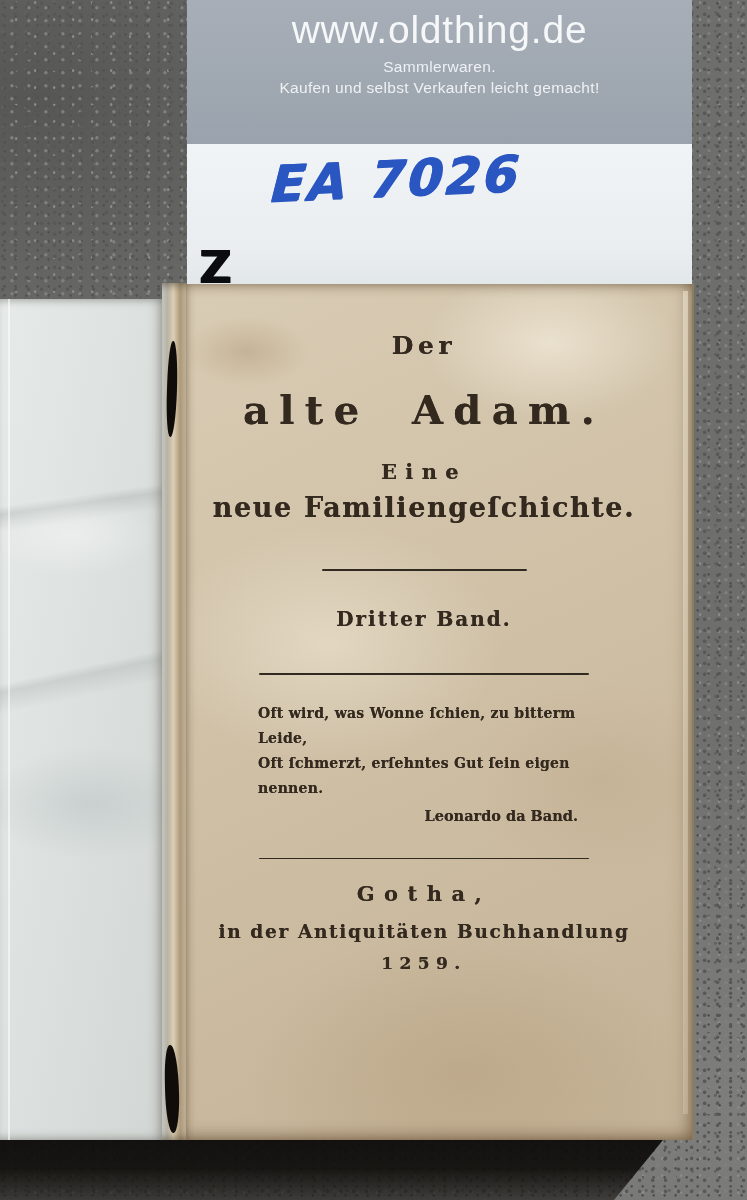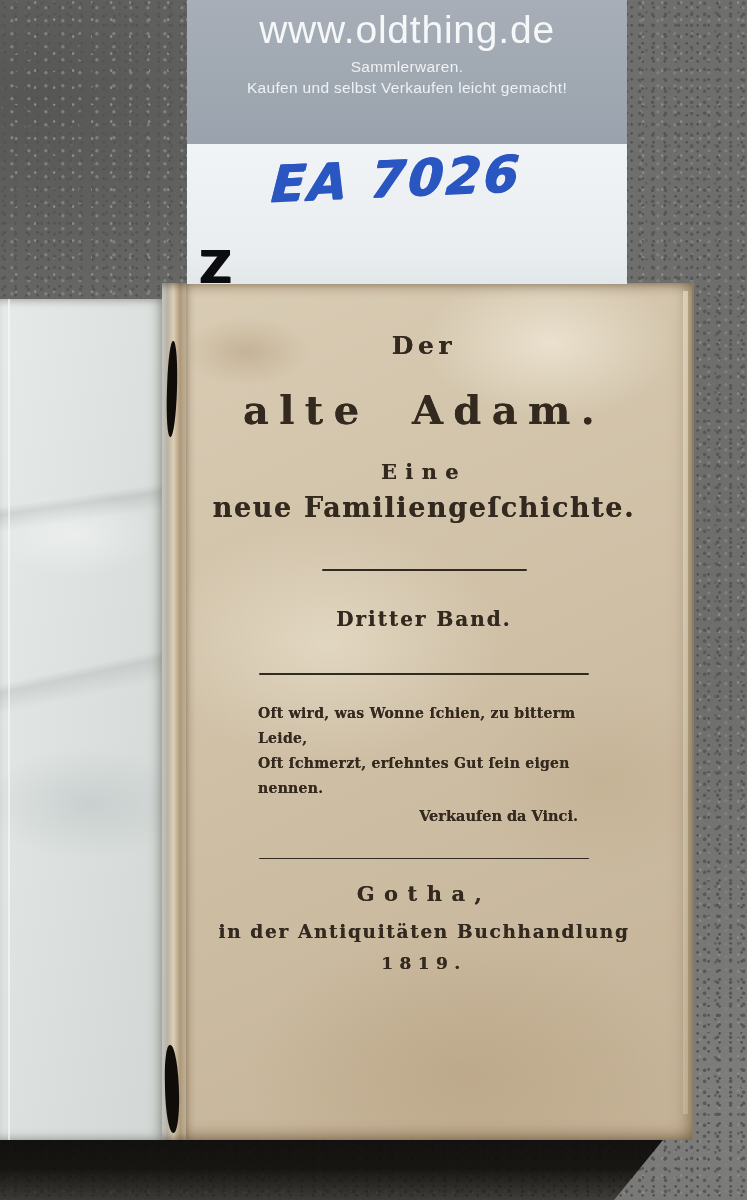--- a/index.html
+++ b/index.html
@@ -95,21 +95,21 @@
   .t-band{margin-top:36px;font-size:20px;letter-spacing:0.1em;}
   .epigraph{
     margin:26px auto 0;width:332px;text-align:left;
     font-size:14px;line-height:25px;font-weight:bold;letter-spacing:0.02em;
   }
   .attrib{margin:6px auto 0;width:332px;text-align:right;padding-right:12px;font-size:14.5px;}
   .t-gotha{margin-top:22px;font-size:21px;letter-spacing:0.45em;}
   .t-pub{margin-top:15px;font-size:18.5px;letter-spacing:0.09em;}
   .t-year{margin-top:11px;font-size:17px;letter-spacing:0.38em;}
   
-  .banner{position:absolute;left:187px;top:0;width:440px;height:284px;}
+  .banner{position:absolute;left:187px;top:0;width:505px;height:284px;}
   .banner-top{
     width:100%;height:144px;padding-top:4px;
     background:linear-gradient(180deg,#a7aeb7 0%,#9aa3ad 100%);
     color:#f5f7f9;text-align:center;
   }
   .banner-url{font-size:39px;letter-spacing:0.02em;line-height:52px;}
   .banner-tag{font-size:15.5px;line-height:21px;opacity:0.93;letter-spacing:0.02em;}
   .banner-tag.first{margin-top:5px;}
   .banner-label{
     position:relative;width:100%;height:140px;
@@ -149,25 +149,25 @@
         <div class="t-main">alte Adam.</div>
         <div class="t-eine">Eine</div>
         <div class="t-fam">neue Familiengeſchichte.</div>
         <div class="rule rule-short"></div>
         <div class="t-band">Dritter Band.</div>
         <div class="rule rule-long"></div>
         <div class="epigraph">
           <div>Oft wird, was Wonne ſchien, zu bitterm Leide,</div>
           <div>Oft ſchmerzt, erſehntes Gut ſein eigen nennen.</div>
         </div>
-        <div class="attrib">Verkaufen da Vinci.</div>
+        <div class="attrib">Leonardo da Band.</div>
         <div class="rule rule-long2"></div>
         <div class="t-gotha">Gotha,</div>
         <div class="t-pub">in der Antiquitäten Buchhandlung</div>
-        <div class="t-year">1819.</div>
+        <div class="t-year">1259.</div>
       </div>
     </div>
   </div>
 
   <div class="banner">
     <div class="banner-top">
       <div class="banner-url">www.oldthing.de</div>
       <div class="banner-tag">Sammlerwaren.</div>
       <div class="banner-tag">Kaufen und selbst Verkaufen leicht gemacht!</div>
     </div>

